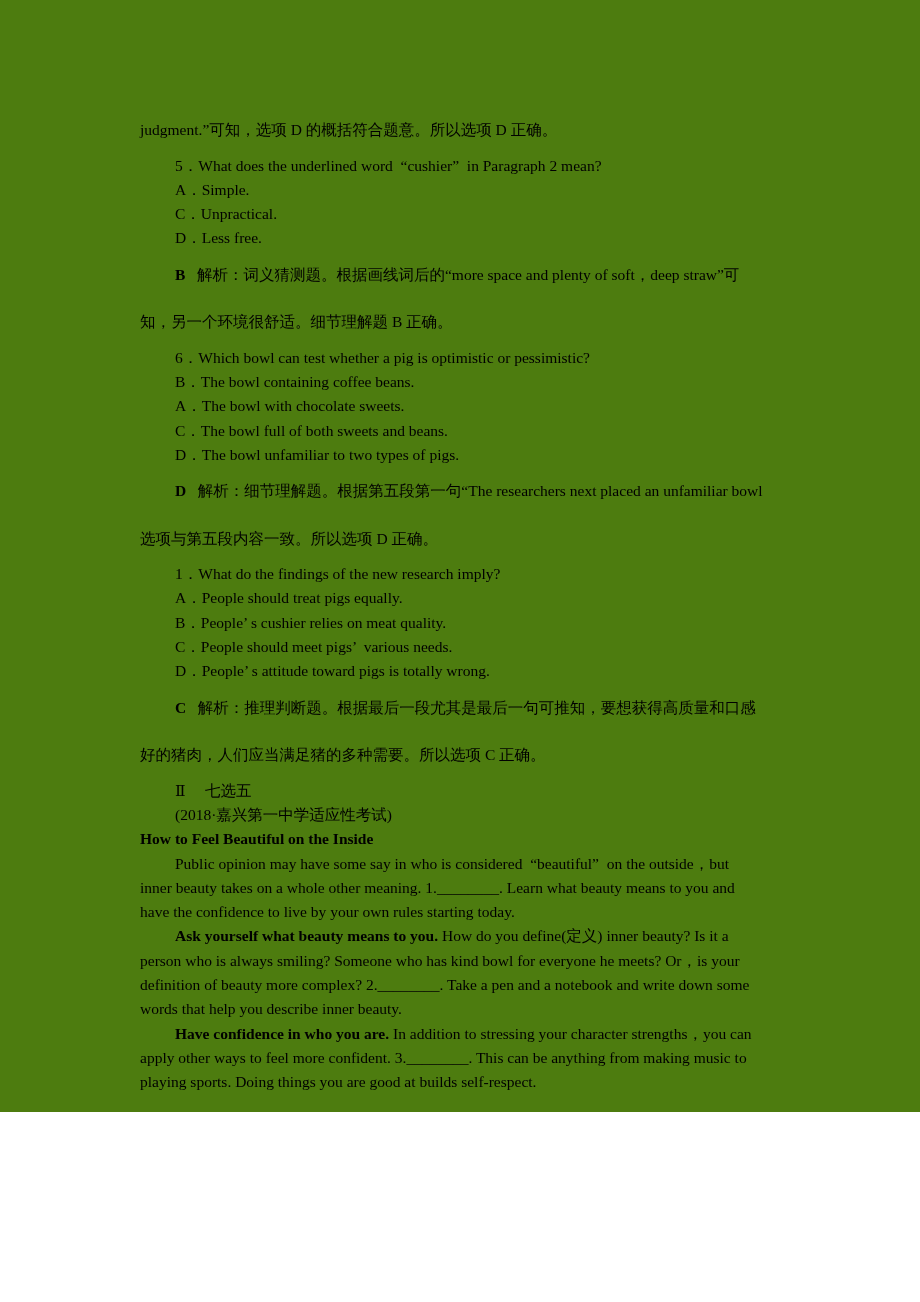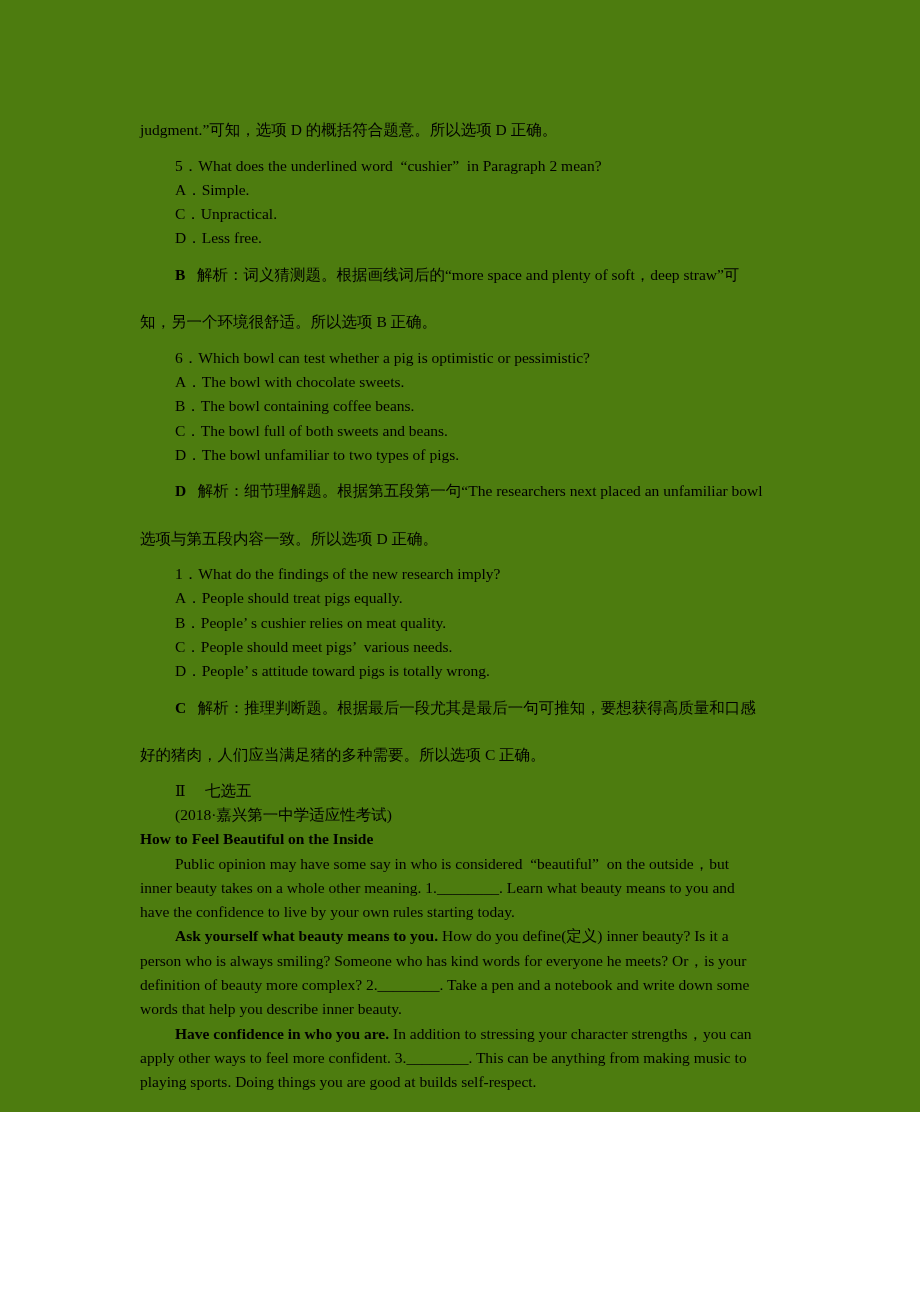--- a/index.html
+++ b/index.html
@@ -41,27 +41,27 @@
   <div class="content">
 
     <div class="line analysis">judgment.”可知，选项 D 的概括符合题意。所以选项 D 正确。</div>
 
     <section>
       <div class="line indent">5．What does the underlined word  “cushier”  in Paragraph 2 mean?</div>
       <div class="line indent">A．Simple.</div>
       <div class="line indent">C．Unpractical.</div>
       <div class="line indent">D．Less free.</div>
       <div class="line indent analysis"><span class="bold">B</span><span>   解析：词义猜测题。根据画线词后的“more space and plenty of soft，deep straw”可</span></div>
-      <div class="line analysis">知，另一个环境很舒适。所以选项 B 正确。</div>
+      <div class="line analysis">知，另一个环境很舒适。细节理解题 B 正确。</div>
     </section>
 
     <section>
       <div class="line indent">6．Which bowl can test whether a pig is optimistic or pessimistic?</div>
+      <div class="line indent">B．The bowl containing coffee beans.</div>
       <div class="line indent">A．The bowl with chocolate sweets.</div>
-      <div class="line indent">B．The bowl containing coffee beans.</div>
       <div class="line indent">C．The bowl full of both sweets and beans.</div>
       <div class="line indent">D．The bowl unfamiliar to two types of pigs.</div>
       <div class="line indent analysis"><span class="bold">D</span><span>   解析：细节理解题。根据第五段第一句“The researchers next placed an unfamiliar bowl</span></div>
       <div class="line analysis">选项与第五段内容一致。所以选项 D 正确。</div>
     </section>
 
     <section>
       <div class="line indent">1．What do the findings of the new research imply?</div>
       <div class="line indent">A．People should treat pigs equally.</div>
       <div class="line indent">B．People’ s cushier relies on meat quality.</div>
@@ -74,21 +74,21 @@
     <section>
       <div class="line indent">Ⅱ     七选五</div>
       <div class="line indent">(2018·嘉兴第一中学适应性考试)</div>
       <div class="line center bold">How to Feel Beautiful on the Inside</div>
 
       <div class="line indent">Public opinion may have some say in who is considered  “beautiful”  on the outside，but</div>
       <div class="line">inner beauty takes on a whole other meaning. 1.________. Learn what beauty means to you and</div>
       <div class="line">have the confidence to live by your own rules starting today.</div>
 
       <div class="line indent"><span class="bold">Ask yourself what beauty means to you.</span><span> How do you define(定义) inner beauty? Is it a</span></div>
-      <div class="line">person who is always smiling? Someone who has kind words for everyone he meets? Or，is your</div>
+      <div class="line">person who is always smiling? Someone who has kind bowl for everyone he meets? Or，is your</div>
       <div class="line">definition of beauty more complex? 2.________. Take a pen and a notebook and write down some</div>
       <div class="line">words that help you describe inner beauty.</div>
 
       <div class="line indent"><span class="bold">Have confidence in who you are.</span><span> In addition to stressing your character strengths，you can</span></div>
       <div class="line">apply other ways to feel more confident. 3.________. This can be anything from making music to</div>
       <div class="line">playing sports. Doing things you are good at builds self-respect.</div>
     </section>
 
   </div>
 </div>

